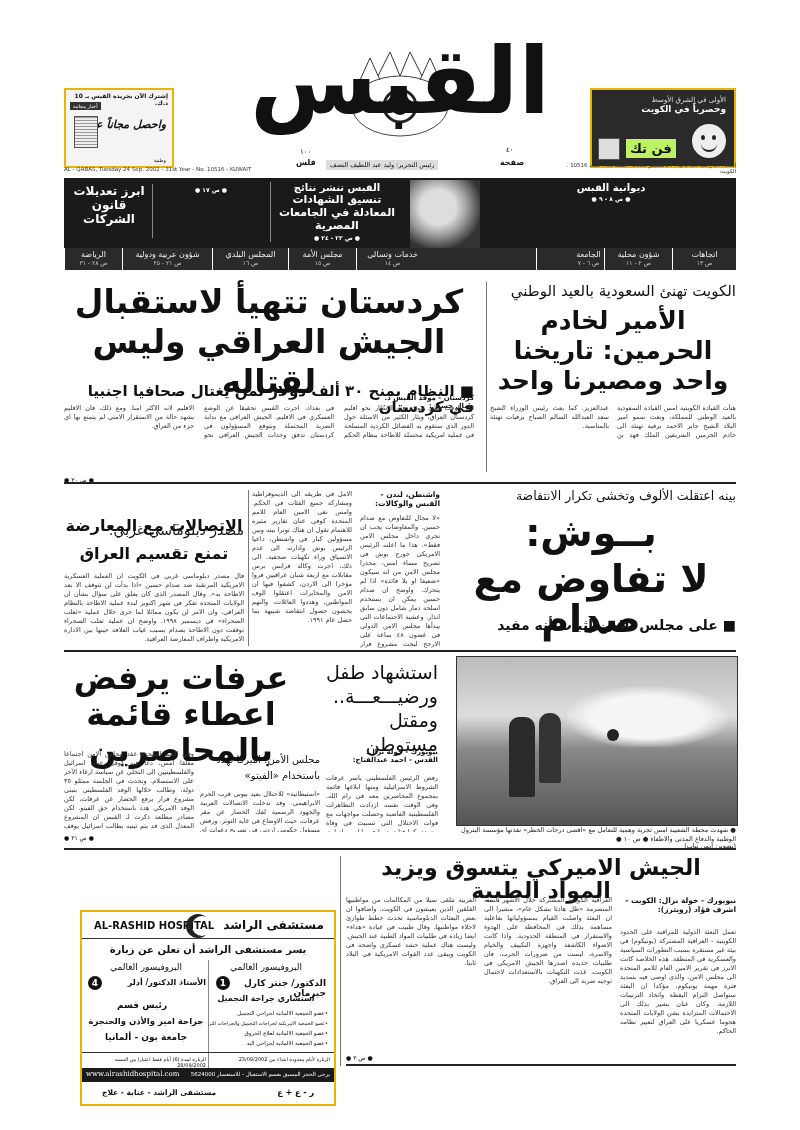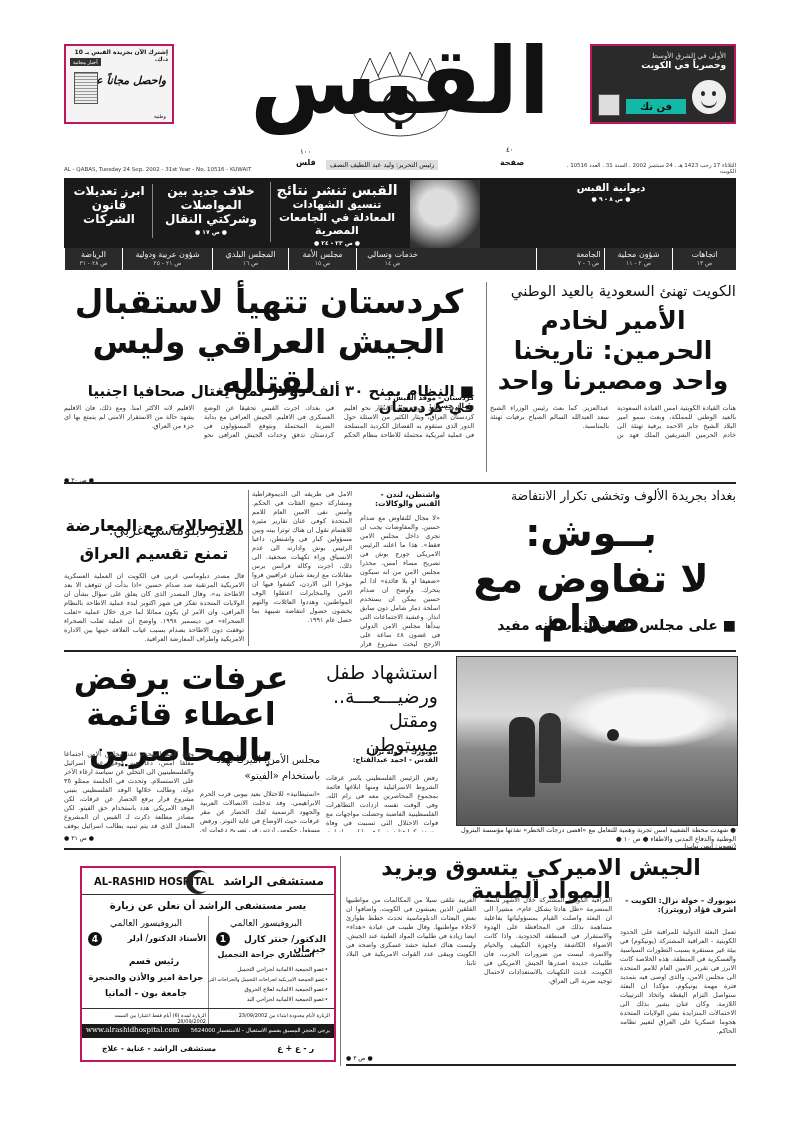--- a/index.html
+++ b/index.html
@@ -1,19 +1,19 @@
 <!DOCTYPE html>
 <html><head>
 <meta charset="utf-8">
 <style>
   html, body { margin:0; padding:0; background:#fff; }
   body { width:800px; height:1130px; position:relative; overflow:hidden; font-family:"DejaVu Sans", sans-serif; color:#111; }
   .abs { position:absolute; }
   .rtl { direction:rtl; text-align:right; }
-  .ad-box { border:2px solid #be185d; background:#f4f4f4; box-sizing:border-box; }
+  .ad-box { border:2px solid #eab308; background:#f4f4f4; box-sizing:border-box;margin-top:44px; }
   .hl { font-family:"DejaVu Sans", sans-serif; font-weight:bold; line-height:1.05; color:#111; }
   .body-text { font-size:6.5px; line-height:9px; color:#333; direction:rtl; text-align:justify; overflow:hidden; }
   .dark { background:#1a1a1a; color:#fff; }
   .rule { background:#222; }
   .caption { font-size:6.5px; line-height:9px; color:#222; direction:rtl; text-align:right; }
   .nav-cell { border-left:1px solid #fff; color:#eee; font-size:8px; text-align:center; padding-top:2px; box-sizing:border-box; }
   .nav-cell small { display:block; font-size:6px; color:#ccc; }
   .tease { color:#fff; font-weight:bold; text-align:center; direction:rtl; }
   .photo { background:
       linear-gradient(180deg, #bbb 0%, #ddd 35%, #888 55%, #555 100%); }
@@ -44,44 +44,43 @@
 </div>
 
 <div class="abs ad-box" style="left:590px;top:44px;width:146px;height:80px;background:#2a2a2a;">
   <div class="rtl" style="color:#ddd;font-size:7px;padding:6px 8px 0;">الأولى في الشرق الأوسط</div>
   <div class="rtl" style="color:#fff;font-size:9px;padding:0 8px;font-weight:bold;">وحصرياً في الكويت</div>
   <div style="position:absolute;right:8px;bottom:8px;width:34px;height:34px;border-radius:50%;background:#eee;">
     <div style="position:absolute;left:9px;top:11px;width:4px;height:5px;background:#222;border-radius:50%;"></div>
     <div style="position:absolute;left:20px;top:11px;width:4px;height:5px;background:#222;border-radius:50%;"></div>
     <div style="position:absolute;left:9px;top:19px;width:16px;height:7px;border-bottom:2px solid #222;border-radius:0 0 10px 10px;"></div>
   </div>
-  <div style="position:absolute;left:34px;bottom:8px;background:#14b8a6;color:#111;font-size:10px;font-weight:bold;padding:2px 14px;">فن تك</div>
+  <div style="position:absolute;left:34px;bottom:8px;background:#bef264;color:#111;font-size:13px;font-weight:bold;padding:2px 4px;">فن تك</div>
   <div style="position:absolute;left:6px;bottom:6px;width:20px;height:20px;background:#ddd;border:1px solid #555;"></div>
 </div>
 
 <div class="abs" style="left:64px;top:166px;font-size:5.5px;color:#333;">AL - QABAS, Tuesday 24 Sep. 2002 - 31st Year - No. 10516 - KUWAIT</div>
 <div class="abs rtl" style="left:560px;top:162px;width:176px;font-size:5.5px;color:#333;">الثلاثاء 17 رجب 1423 هـ . 24 سبتمبر 2002 . السنة 31 . العدد 10516 . الكويت</div>
 <div class="abs" style="left:300px;top:148px;font-size:7px;">١٠٠</div>
 <div class="abs" style="left:296px;top:158px;font-size:8px;font-weight:bold;">فلس</div>
 <div class="abs" style="left:326px;top:160px;font-size:6.5px;background:#ddd;padding:1px 4px;direction:rtl;">رئيس التحرير: وليد عبد اللطيف النصف</div>
 <div class="abs" style="left:506px;top:146px;font-size:7px;">٤٠</div>
 <div class="abs" style="left:500px;top:158px;font-size:8px;font-weight:bold;">صفحة</div>
 
 <div class="abs dark" style="left:64px;top:178px;width:672px;height:70px;"></div>
 <div class="abs tease" style="left:66px;top:184px;width:86px;">
   <div style="font-size:12px;line-height:14px;">ابرز تعديلات قانون الشركات</div>
 </div>
 <div class="abs tease" style="left:156px;top:184px;width:110px;">
-  <div style="font-size:12px;line-height:14px;">خلاف جديد بين المواصلات وشركتي النقال</div>
   <div style="font-size:6px;margin-top:2px;">● ص ١٧ ●</div>
 </div>
 <div class="abs" style="left:152px;top:184px;width:1px;height:54px;background:#888;"></div>
 <div class="abs" style="left:270px;top:182px;width:1px;height:60px;background:#888;"></div>
 <div class="abs tease" style="left:272px;top:182px;width:130px;">
-  <div style="font-size:14px;">القبس تنشر نتائج</div>
+  <div style="font-size:10px;">القبس تنشر نتائج</div>
   <div style="font-size:11px;line-height:13px;">تنسيق الشهادات المعادلة في الجامعات المصرية</div>
   <div style="font-size:6px;margin-top:2px;">● ص ٢٣ - ٢٤ ●</div>
 </div>
 <div class="abs" style="left:410px;top:180px;width:70px;height:68px;background:radial-gradient(ellipse at 40% 40%, #ddd 0 30%, #999 50%, #333 75%);"></div>
 <div class="abs tease" style="left:488px;top:182px;width:246px;">
   <div style="font-size:10px;">ديوانية القبس</div>
   <div style="font-size:6px;margin-top:2px;">● ص ٨ - ٩ ●</div>
 </div>
 
 <div class="abs" style="left:64px;top:248px;width:672px;height:22px;background:#2a2a2a;display:flex;flex-direction:row;">
@@ -111,21 +110,21 @@
 
 <div class="abs rtl" style="left:64px;top:494px;width:180px;font-size:14px;margin-top:28px;">مصدر دبلوماسي غربي:</div>
 <div class="abs hl rtl" style="left:64px;top:512px;width:180px;font-size:16px;line-height:28px;text-align:center;">الاتصالات مع المعارضة تمنع تقسيم العراق</div>
 <div class="abs body-text" style="left:64px;top:572px;width:180px;height:76px;">قال مصدر دبلوماسي غربي في الكويت ان العملية العسكرية الامريكية المرتقبة ضد صدام حسين «اذا بدأت لن تتوقف الا بعد الاطاحة به». وقال المصدر الذي كان يعلق على سؤال بشأن ان الولايات المتحدة تفكر في شهر اكتوبر لبدء عملية الاطاحة بالنظام العراقي، وان الامر لن يكون مماثلا لما جرى خلال عملية «ثعلب الصحراء» في ديسمبر ١٩٩٨. واوضح ان عملية ثعلب الصحراء توقفت دون الاطاحة بصدام بسبب غياب العلاقة حينها بين الادارة الامريكية واطراف المعارضة العراقية.</div>
 
 <div class="abs body-text" style="left:252px;top:490px;width:100px;height:158px;">الامل في طريقه الى الديموقراطية ومشاركة جميع الفئات في الحكم. وامس نفى الامين العام للامم المتحدة كوفي عنان تقارير مثيرة للاهتمام تقول ان هناك توترا بينه وبين مسؤولين كبار في واشنطن، داعيا الرئيس بوش وادارته الى عدم الانسياق وراء تكهنات صحفية. الى ذلك، اجرت وكالة فرانس برس مقابلات مع اربعة شبان عراقيين فروا مؤخرا الى الاردن، كشفوا فيها ان الامن والمخابرات اعتقلوا الوف المواطنين، وهددوا العائلات، والتهم يخشون حصول انتفاضة شبيهة بما حصل عام ١٩٩١.</div>
 <div class="abs" style="left:248px;top:490px;width:1px;height:156px;background:#777;"></div>
 
 <div class="abs rtl" style="left:360px;top:490px;width:80px;font-size:7.5px;font-weight:bold;">واشنطن، لندن - القبس والوكالات:</div>
 <div class="abs body-text" style="left:360px;top:514px;width:80px;height:134px;">«لا مجال للتفاوض مع صدام حسين. والمفاوضات يجب ان تجري داخل مجلس الامن فقط». هذا ما اعلنه الرئيس الامريكي جورج بوش في تصريح مساء امس، محذرا مجلس الامن من انه سيكون «ضعيفا او بلا فائدة» اذا لم يتحرك. واوضح ان صدام حسين يمكن ان يستخدم اسلحة دمار شامل دون سابق انذار. وعشية الاجتماعات التي يبدأها مجلس الامن الدولي في غضون ٤٨ ساعة على الارجح لبحث مشروع قرار جديد بشأن العراق، صرحت مستشارة الامن القومي الامريكي كوندوليسا رايس ان المجتمع الدولي سيكون امام مسؤولياته.</div>
-<div class="abs rtl" style="left:446px;top:488px;width:290px;font-size:12.5px;">بغداد بجريدة الألوف وتخشى تكرار الانتفاضة</div>
+<div class="abs rtl" style="left:446px;top:488px;width:290px;font-size:12.5px;">بينه اعتقلت الألوف وتخشى تكرار الانتفاضة</div>
 <div class="abs hl rtl" style="left:446px;top:514px;width:290px;font-size:38px;text-align:center;letter-spacing:6px;">بــوش:</div>
 <div class="abs hl rtl" style="left:446px;top:560px;width:290px;font-size:38px;text-align:center;">لا تفاوض مع صدام</div>
 <div class="abs hl rtl" style="left:446px;top:618px;width:290px;font-size:14px;">■ على مجلس الامن إثبات أنه مفيد</div>
 
 <div class="abs rule" style="left:64px;top:650px;width:672px;height:2px;"></div>
 
 <div class="abs hl rtl" style="left:56px;top:660px;width:250px;font-size:32px;line-height:36px;text-align:center;">عرفات يرفض اعطاء قائمة بالمحاصرين</div>
 <div class="abs rtl" style="left:320px;top:660px;width:118px;font-size:19px;line-height:24px;">استشهاد طفل ورضيـــعـــة.. ومقتل مستوطن</div>
 <div class="abs rtl" style="left:350px;top:748px;width:88px;font-size:7px;font-weight:bold;">نيويورك - خولة نزال: القدس - احمد عبدالفتاح:</div>
 <div class="abs rtl" style="left:200px;top:752px;width:120px;font-size:10px;line-height:16px;">مجلس الأمن: اميركا تهدد باستخدام «الفيتو»</div>
@@ -158,21 +157,21 @@
   <div style="position:absolute;left:134px;top:64px;width:14px;height:14px;border-radius:50%;background:#111;color:#fff;font-size:9px;text-align:center;line-height:14px;font-weight:bold;">1</div>
   <div class="rtl" style="position:absolute;right:8px;top:82px;width:120px;text-align:center;font-size:8px;font-weight:bold;">استشاري جراحة التجميل</div>
   <div class="rtl" style="position:absolute;right:6px;top:98px;width:120px;font-size:5.5px;">•عضو الجمعية الالمانية لجراحي التجميل</div>
   <div class="rtl" style="position:absolute;right:6px;top:108px;width:120px;font-size:5px;white-space:nowrap;overflow:hidden;">•عضو الجمعية الامريكية لجراحات التجميل والجراحات الترميمية</div>
   <div class="rtl" style="position:absolute;right:6px;top:118px;width:120px;font-size:5.5px;">•عضو الجمعية الالمانية لعلاج الحروق</div>
   <div class="rtl" style="position:absolute;right:6px;top:128px;width:120px;font-size:5.5px;">•عضو الجمعية الالمانية لجراحي اليد</div>
 
   <div class="rtl" style="position:absolute;left:4px;top:50px;width:120px;text-align:center;font-size:9px;">البروفيسور العالمي</div>
   <div style="position:absolute;left:6px;top:64px;width:14px;height:14px;border-radius:50%;background:#111;color:#fff;font-size:9px;text-align:center;line-height:14px;font-weight:bold;">4</div>
   <div class="rtl" style="position:absolute;left:22px;top:66px;width:102px;font-size:8px;font-weight:bold;">الأستاذ الدكتور/ أدلر</div>
-  <div class="rtl" style="position:absolute;left:12px;top:88px;width:120px;text-align:center;font-size:9px;font-weight:bold;">رئيس قسم</div>
+  <div class="rtl" style="position:absolute;left:0;top:88px;width:120px;text-align:center;font-size:9px;font-weight:bold;">رئيس قسم</div>
   <div class="rtl" style="position:absolute;left:4px;top:104px;width:120px;text-align:center;font-size:8.5px;font-weight:bold;">جراحة امير والأذن والحنجرة</div>
   <div class="rtl" style="position:absolute;left:4px;top:120px;width:120px;text-align:center;font-size:9px;font-weight:bold;">جامعة بون - ألمانيا</div>
   <div style="position:absolute;left:0;right:0;top:140px;height:1px;background:#333;"></div>
   <div class="rtl" style="position:absolute;right:4px;top:144px;width:120px;font-size:5px;">الزيارة لأيام معدودة ابتداء من 23/09/2002</div>
   <div class="rtl" style="position:absolute;left:4px;top:144px;width:120px;font-size:5px;">الزيارة لمدة (6) أيام فقط اعتبارا من السبت 28/09/2002</div>
   <div class="dark" style="position:absolute;left:0;right:0;top:156px;height:14px;">
     <span style="position:absolute;left:4px;top:2px;font-size:7px;font-family:'DejaVu Serif',serif;">www.alrashidhospital.com</span>
     <span class="rtl" style="position:absolute;right:4px;top:3px;font-size:5.5px;">يرجى الحجز المسبق بقسم الاستقبال - للاستفسار 5624000</span>
   </div>
   <div class="rtl" style="position:absolute;left:20px;top:176px;font-size:7.5px;font-weight:bold;">مستشفى الراشد - عناية - علاج</div>

